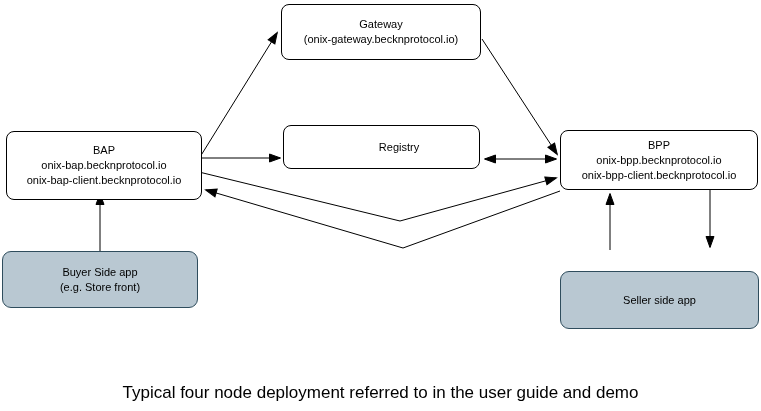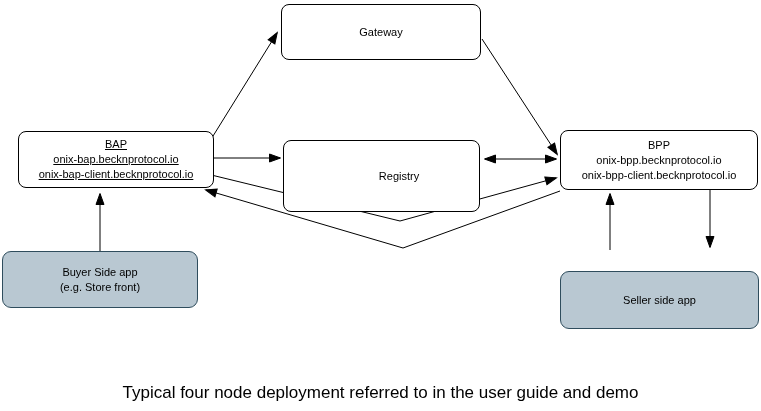--- a/index.html
+++ b/index.html
@@ -26,22 +26,22 @@
     font-size:11px;line-height:15px;
     z-index:2;
   }
   .node .line{white-space:nowrap;}
   .node.app{
     background:var(--app-fill,#b9c8d2);
     border:1px solid var(--app-border,#2f4d5d);
     border-radius:9px;
   }
   .node-gateway{left:281px;top:4px;width:200px;height:56px;}
-  .node-bap{left:18px;top:131px;width:196px;height:57px;text-decoration:underline;}
-  .node-registry{left:283px;top:140px;width:197px;height:72px;padding-left:35px;}
+  .node-bap{left:6px;top:131px;width:196px;height:69px;}
+  .node-registry{left:283px;top:125px;width:197px;height:44px;padding-left:35px;}
   .node-bpp{left:560px;top:130px;width:198px;height:60px;}
   .node-buyer-app{left:2px;top:251px;width:196px;height:57px;}
   .node-seller-app{left:560px;top:250px;width:199px;height:58px;margin-top:21px;}
   .caption{
     position:absolute;left:0;right:0;top:386px;
     text-align:center;
     font-size:17px;line-height:14px;
   }
 </style>
 </head>
@@ -63,20 +63,21 @@
       <path d="M199,172 L400,221 L556,178" marker-end="url(#ah)"></path>
       <path d="M560,191 L403,248 L206,190" marker-end="url(#ah)"></path>
       <path d="M100,251 L100,194" marker-end="url(#ah)"></path>
       <path d="M610,250 L610,194" marker-end="url(#ah)"></path>
       <path d="M710,190 L710,247" marker-end="url(#ah)"></path>
     </g>
   </svg>
 
   <div class="node node-gateway">
     <div class="line">Gateway</div>
+    <div class="line">(onix-gateway.becknprotocol.io)</div>
   </div>
 
   <div class="node node-bap">
     <div class="line">BAP</div>
     <div class="line">onix-bap.becknprotocol.io</div>
     <div class="line">onix-bap-client.becknprotocol.io</div>
   </div>
 
   <div class="node node-registry">
     <div class="line">Registry</div>

